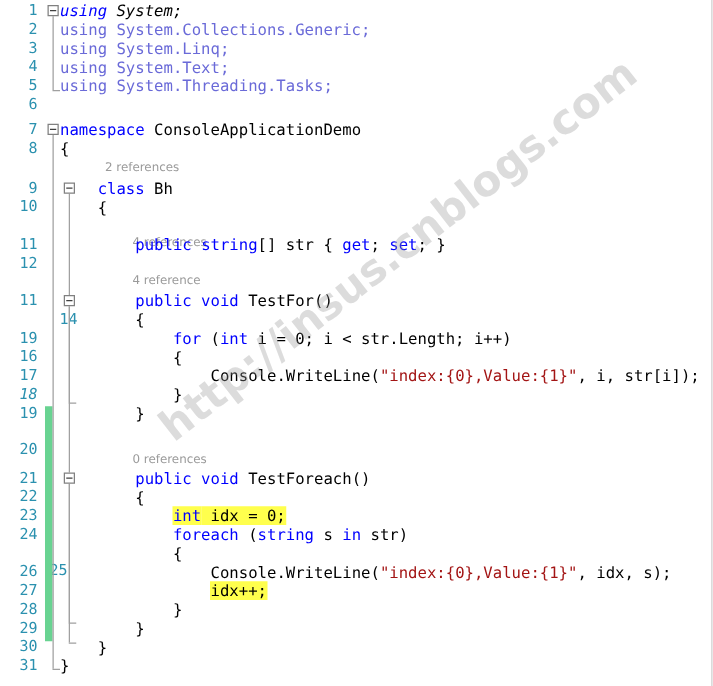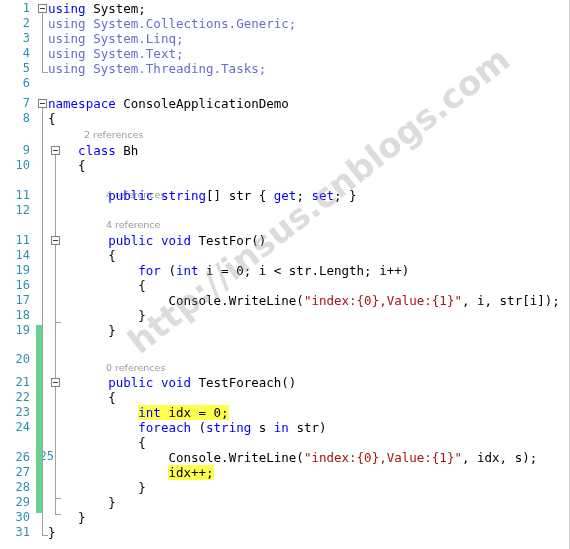--- a/index.html
+++ b/index.html
@@ -133,25 +133,25 @@
       <div class="gutter-num" style="top: 46px;">4</div>
       <div class="gutter-num" style="top: 61px;">5</div>
       <div class="gutter-num" style="top: 76px;">6</div>
       <div class="gutter-num" style="top: 96px;">7</div>
       <div class="gutter-num" style="top: 111px;">8</div>
       <div class="gutter-num" style="top: 143px;">9</div>
       <div class="gutter-num" style="top: 158px;">10</div>
       <div class="gutter-num" style="top: 188px;">11</div>
       <div class="gutter-num" style="top: 203px;">12</div>
       <div class="gutter-num" style="top: 233px;">11</div>
-      <div class="gutter-num" style="top: 248px;">14</div>
+      <div class="gutter-num" style="top: 248px; padding-left: 32px;">14</div>
       <div class="gutter-num" style="top: 263px;">19</div>
       <div class="gutter-num" style="top: 278px;">16</div>
       <div class="gutter-num" style="top: 293px;">17</div>
-      <div class="gutter-num" style="top: 308px;">18</div>
+      <div class="gutter-num" style="top: 308px; font-style: italic;">18</div>
       <div class="gutter-num" style="top: 323px;">19</div>
       <div class="gutter-num" style="top: 352px;">20</div>
       <div class="gutter-num" style="top: 375px;">21</div>
       <div class="gutter-num" style="top: 390px;">22</div>
       <div class="gutter-num" style="top: 405px;">23</div>
       <div class="gutter-num" style="top: 420px;">24</div>
       <div class="gutter-num" style="top: 449px; margin-left: 24px;">25</div>
       <div class="gutter-num" style="top: 450px;">26</div>
       <div class="gutter-num" style="top: 465px;">27</div>
       <div class="gutter-num" style="top: 480px;">28</div>
@@ -174,21 +174,21 @@
       <div class="fold-box" style="left: 38px; top: 4px;"></div>
       <div class="fold-box" style="left: 38px; top: 99px;"></div>
       <div class="fold-box" style="left: 51px; top: 146px;"></div>
       <div class="fold-box" style="left: 51px; top: 236px;"></div>
       <div class="fold-box" style="left: 51px; top: 378px;"></div>
     </div>
 
   <div id="changebar" style="top: 325px; height: 188px;"></div>
 
   <div id="code">
-      <div class="line" style="top: 1px;"><span class="kw">using </span><span class="id">System;</span></div>
+      <div class="line" style="top: 1px; font-style: italic;"><span class="kw">using </span><span class="id">System;</span></div>
       <div class="line" style="top: 16px;"><span class="pale">using </span><span class="pale">System.Collections.Generic;</span></div>
       <div class="line" style="top: 31px;"><span class="pale">using </span><span class="pale">System.Linq;</span></div>
       <div class="line" style="top: 46px;"><span class="pale">using </span><span class="pale">System.Text;</span></div>
       <div class="line" style="top: 61px;"><span class="pale">using </span><span class="pale">System.Threading.Tasks;</span></div>
       <div class="line" style="top: 76px;"></div>
       <div class="line" style="top: 96px;"><span class="kw">namespace </span><span class="id">ConsoleApplicationDemo</span></div>
       <div class="line" style="top: 111px;"><span class="op">{</span></div>
       <div class="line" style="top: 143px;"><span class="op">    </span><span class="kw">class </span><span class="type">Bh</span></div>
       <div class="line" style="top: 158px;"><span class="op">    {</span></div>
       <div class="line" style="top: 188px;"><span class="op">        </span><span class="kw">public </span><span class="kw">string</span><span class="op">[] str { </span><span class="kw">get</span><span class="op">; </span><span class="kw">set</span><span class="op">; }</span></div>

